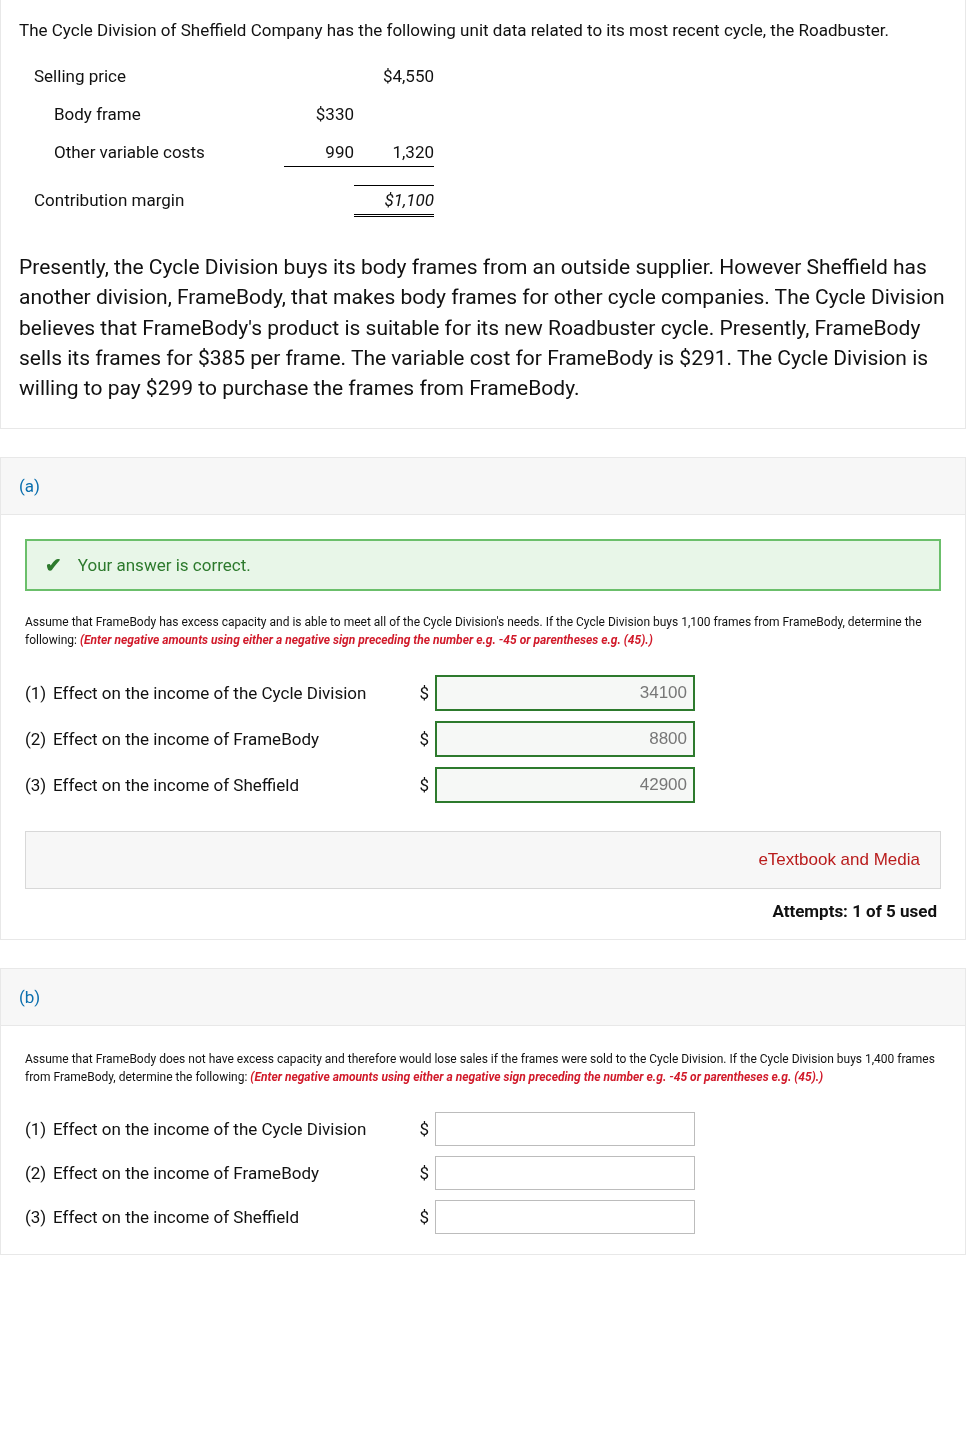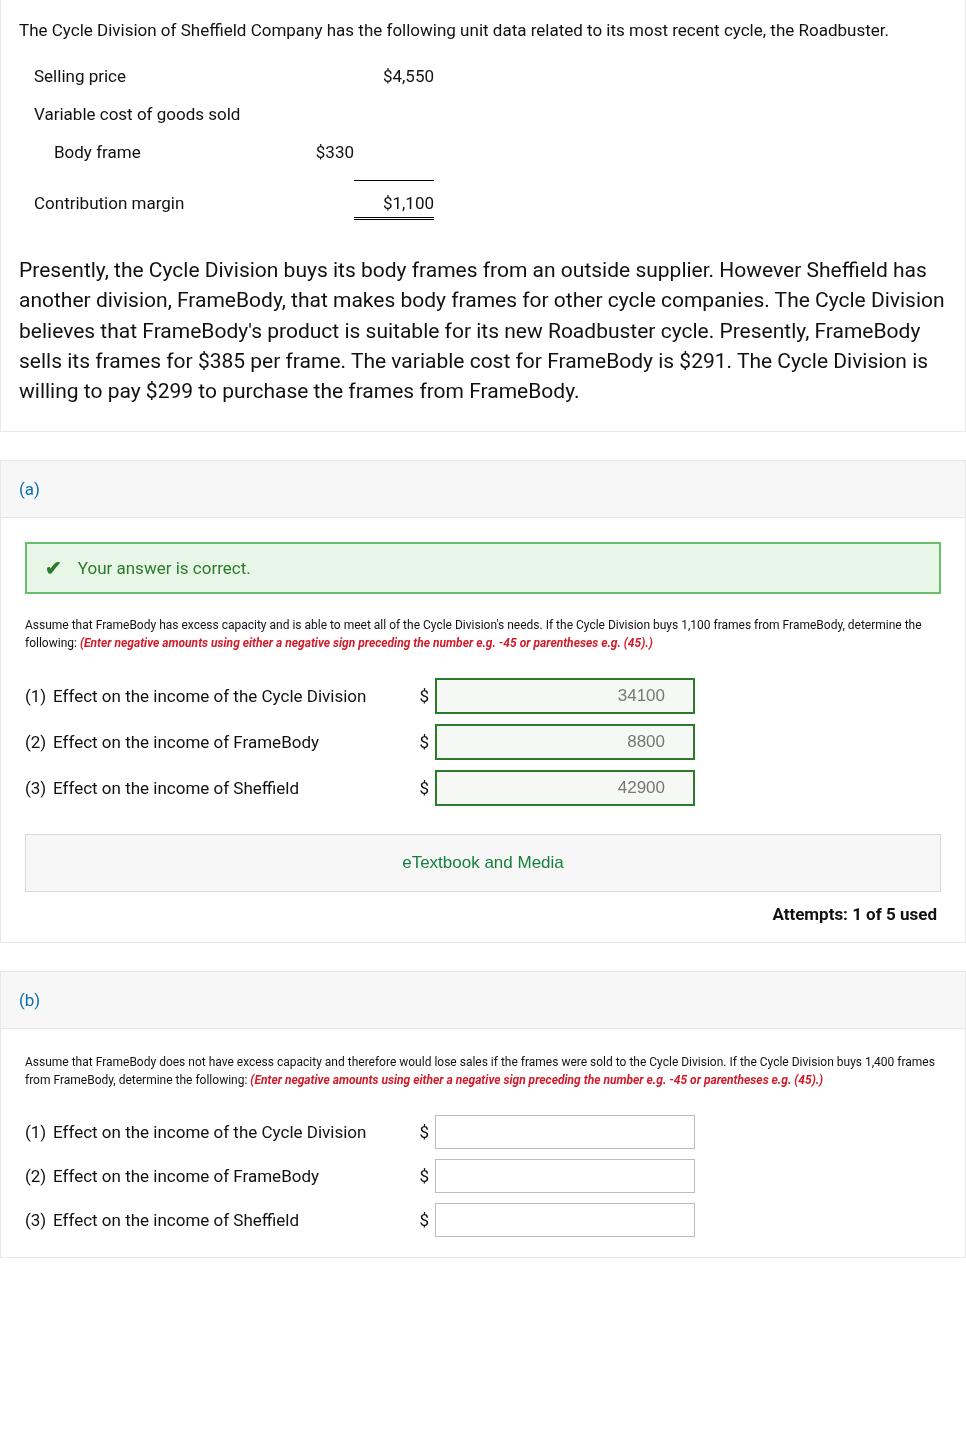--- a/index.html
+++ b/index.html
@@ -20,21 +20,22 @@
   .intro { font-size: 17px; line-height: 1.45; }
   .unit-table { margin-top: 14px; margin-left: 15px; }
   .unit-row { display: flex; align-items: baseline; padding: 9px 0; }
   .ut-label { width: 250px; }
   .ut-indent { padding-left: 20px; }
   .ut-col1 { width: 70px; text-align: right; }
   .ut-col2 { width: 80px; text-align: right; }
   .ut-underline { border-bottom: 1px solid #000; padding-bottom: 4px; }
   .ut-double {
     border-top: 1px solid #000;
-    padding-top: 12px;
+    padding-top: 4px;
+    font-style: italic;
   }
   .ut-double-bottom::after {
     content: "";
     display: block;
     border-bottom: 3px double #000;
     margin-top: 4px;
   }
   .paragraph { margin-top: 26px; font-size: 21px; line-height: 1.45; }
 
   .part-container {
@@ -79,41 +80,41 @@
   .ans-row { display: flex; align-items: center; margin: 10px 0; }
   .ans-num { width: 28px; }
   .ans-label { width: 360px; }
   .ans-dollar { width: 22px; text-align: right; padding-right: 6px; }
   input.ans-input {
     width: 260px;
     height: 36px;
     border: 2px solid #2d7a2d;
     background: #f6f8f6;
     text-align: right;
-    padding: 0 28px;
+    padding: 0 6px;
     font-size: 17px;
     color: #777;
   }
   input.ans-input-blank {
     width: 260px;
     height: 34px;
     border: 1px solid #bcbcbc;
     background: #fff;
     font-size: 17px;
     padding: 0 8px;
   }
   .etext-btn {
     display: block;
     width: 100%;
-    text-align: center;
+    text-align: right;
     border: 1px solid #d8d8d8;
     background: #f7f7f7;
     padding: 18px 20px;
     font-size: 17px;
-    color: #15803d;
+    color: #b91c1c;
     cursor: pointer;
   }
   .attempts {
     text-align: right;
     font-weight: bold;
     font-size: 17px;
     margin-top: 12px;
     padding-right: 4px;
   }
 </style>
@@ -123,28 +124,28 @@
 <div class="section-main">
   <div class="intro">The Cycle Division of Sheffield Company has the following unit data related to its most recent cycle, the Roadbuster.</div>
 
   <div class="unit-table">
     <div class="unit-row">
       <div class="ut-label">Selling price</div>
       <div class="ut-col1"></div>
       <div class="ut-col2">$4,550</div>
     </div>
     <div class="unit-row">
-      <div class="ut-label">Variable cost of goods sold</div>
-      <div class="ut-col1"></div>
-      <div class="ut-col2"></div>
-    </div>
-    <div class="unit-row">
       <div class="ut-label ut-indent">Body frame</div>
       <div class="ut-col1">$330</div>
       <div class="ut-col2"></div>
+    </div>
+    <div class="unit-row">
+      <div class="ut-label ut-indent">Other variable costs</div>
+      <div class="ut-col1 ut-underline">990</div>
+      <div class="ut-col2 ut-underline">1,320</div>
     </div>
     <div class="unit-row">
       <div class="ut-label">Contribution margin</div>
       <div class="ut-col1"></div>
       <div class="ut-col2 ut-double ut-double-bottom">$1,100</div>
     </div>
   </div>
 
   <div class="paragraph">Presently, the Cycle Division buys its body frames from an outside supplier. However Sheffield has another division, FrameBody, that makes body frames for other cycle companies. The Cycle Division believes that FrameBody's product is suitable for its new Roadbuster cycle. Presently, FrameBody sells its frames for $385 per frame. The variable cost for FrameBody is $291. The Cycle Division is willing to pay $299 to purchase the frames from FrameBody.</div>
 </div>

